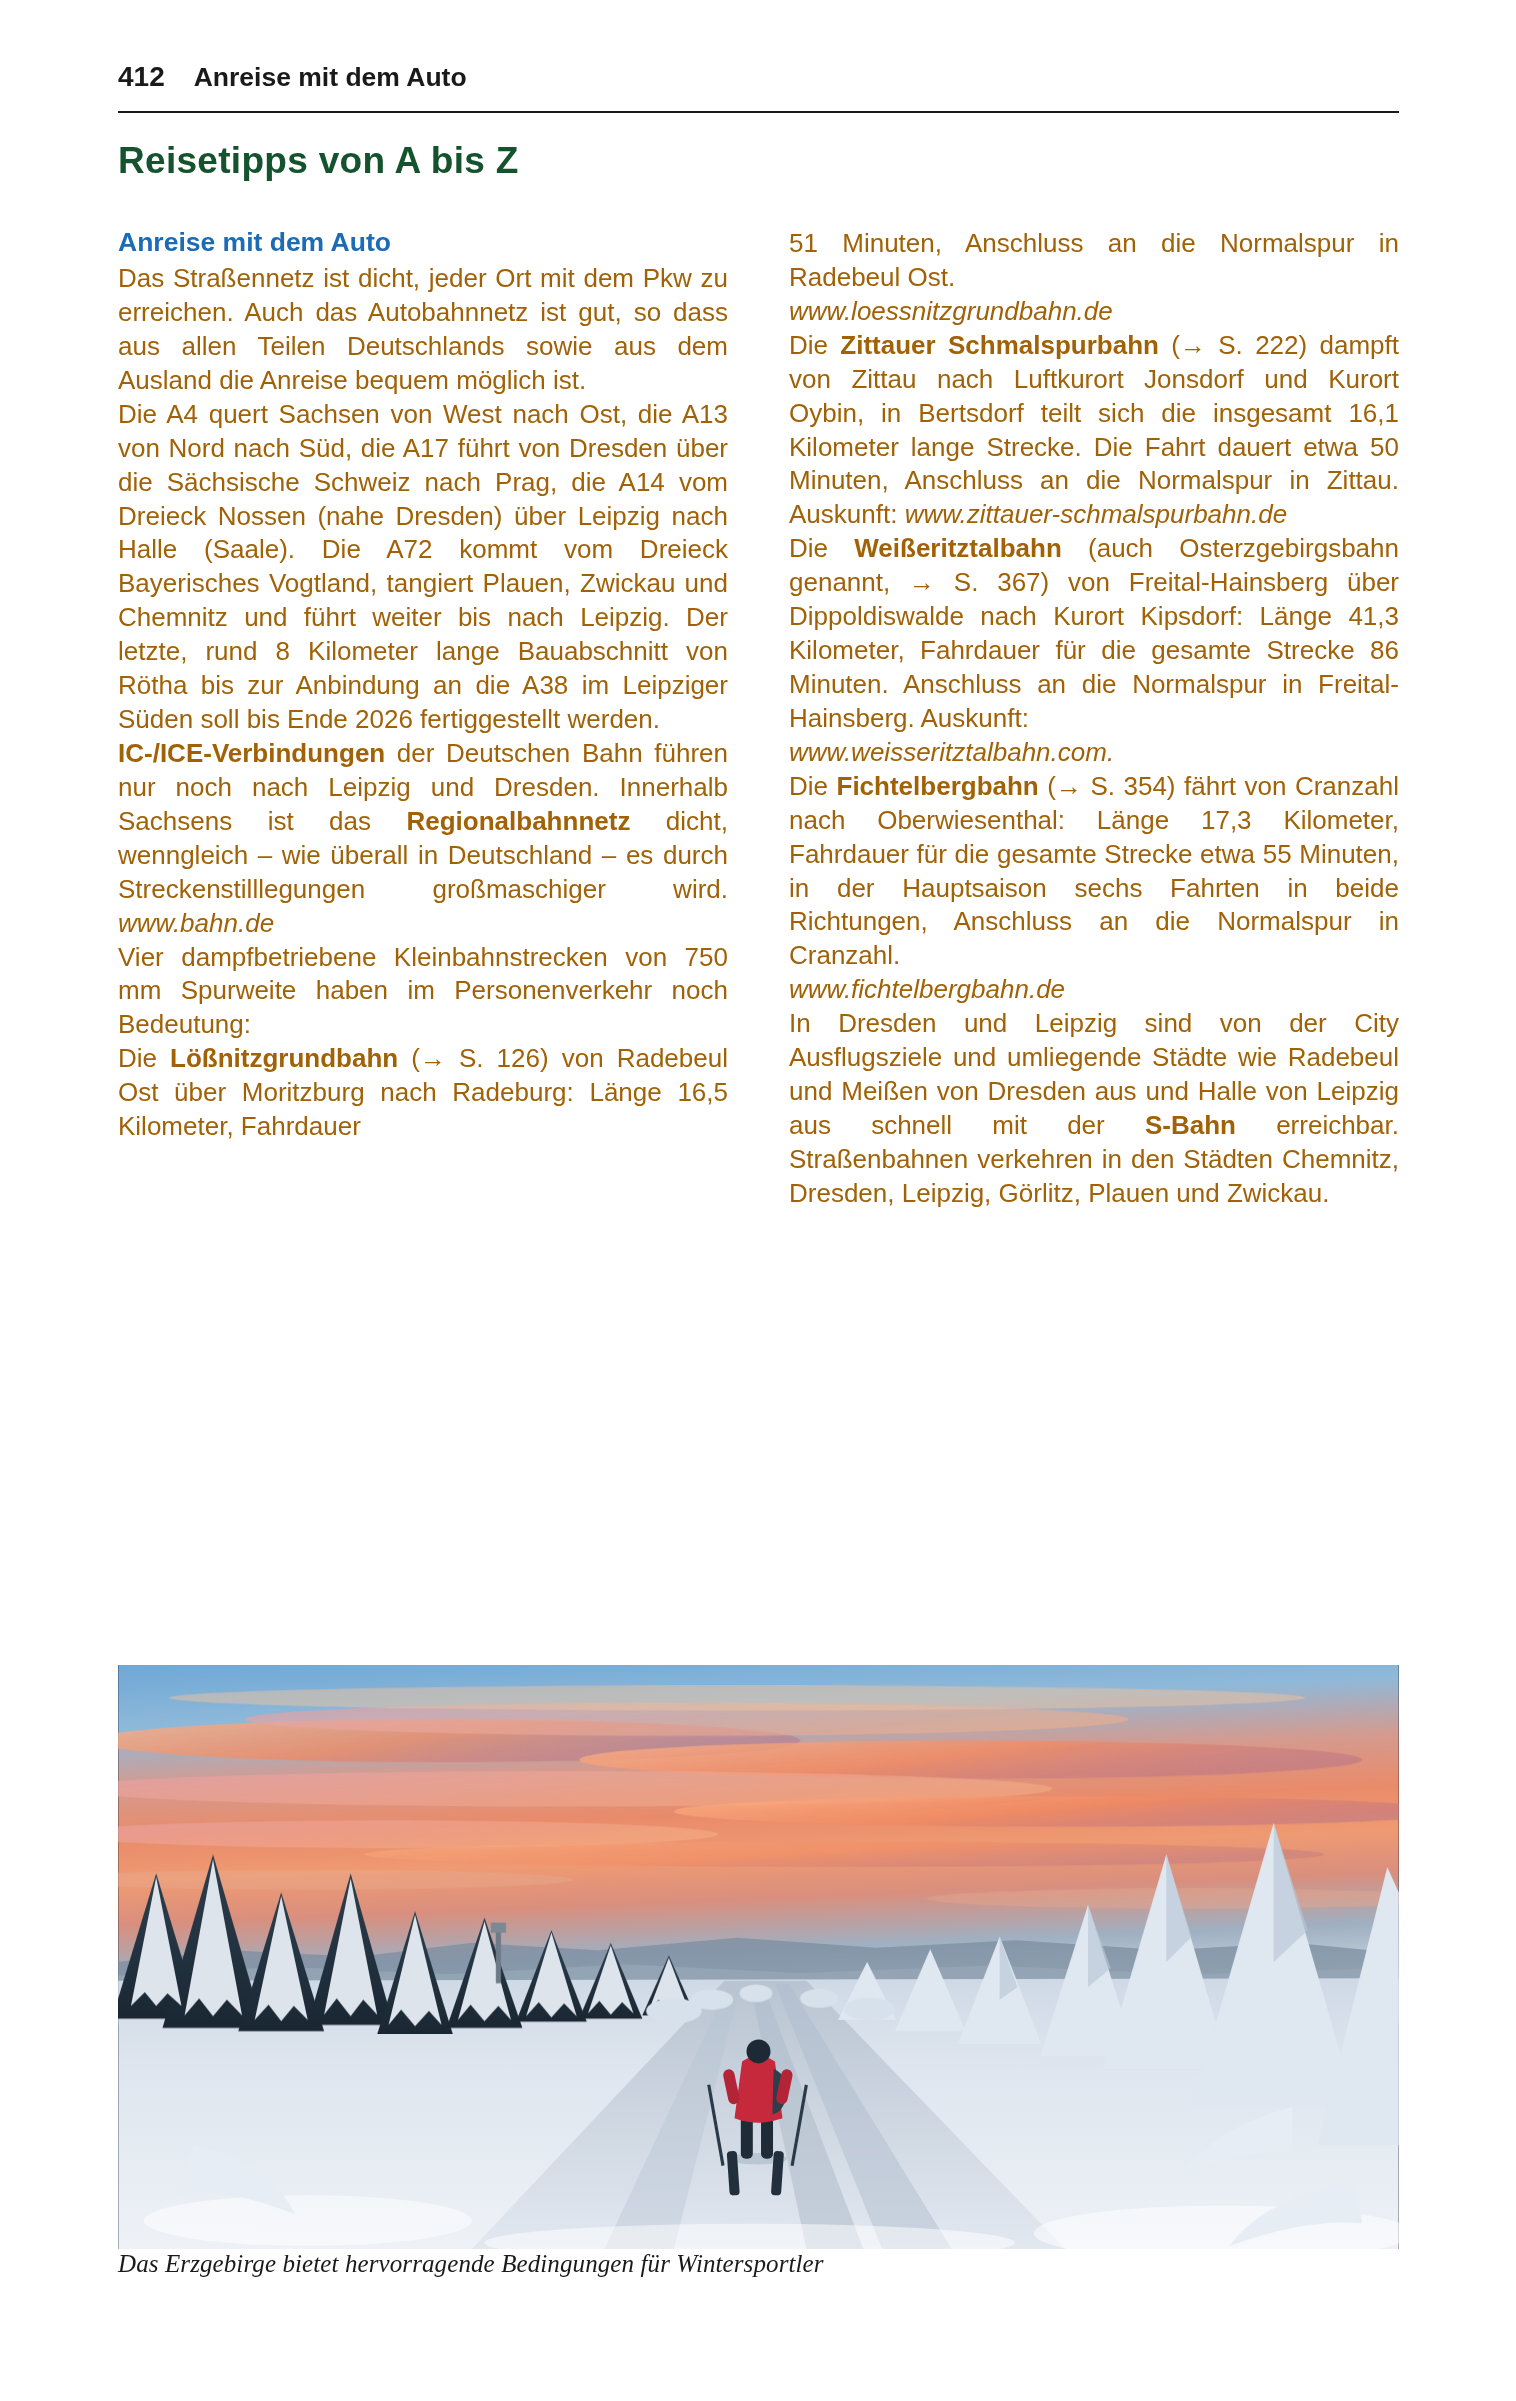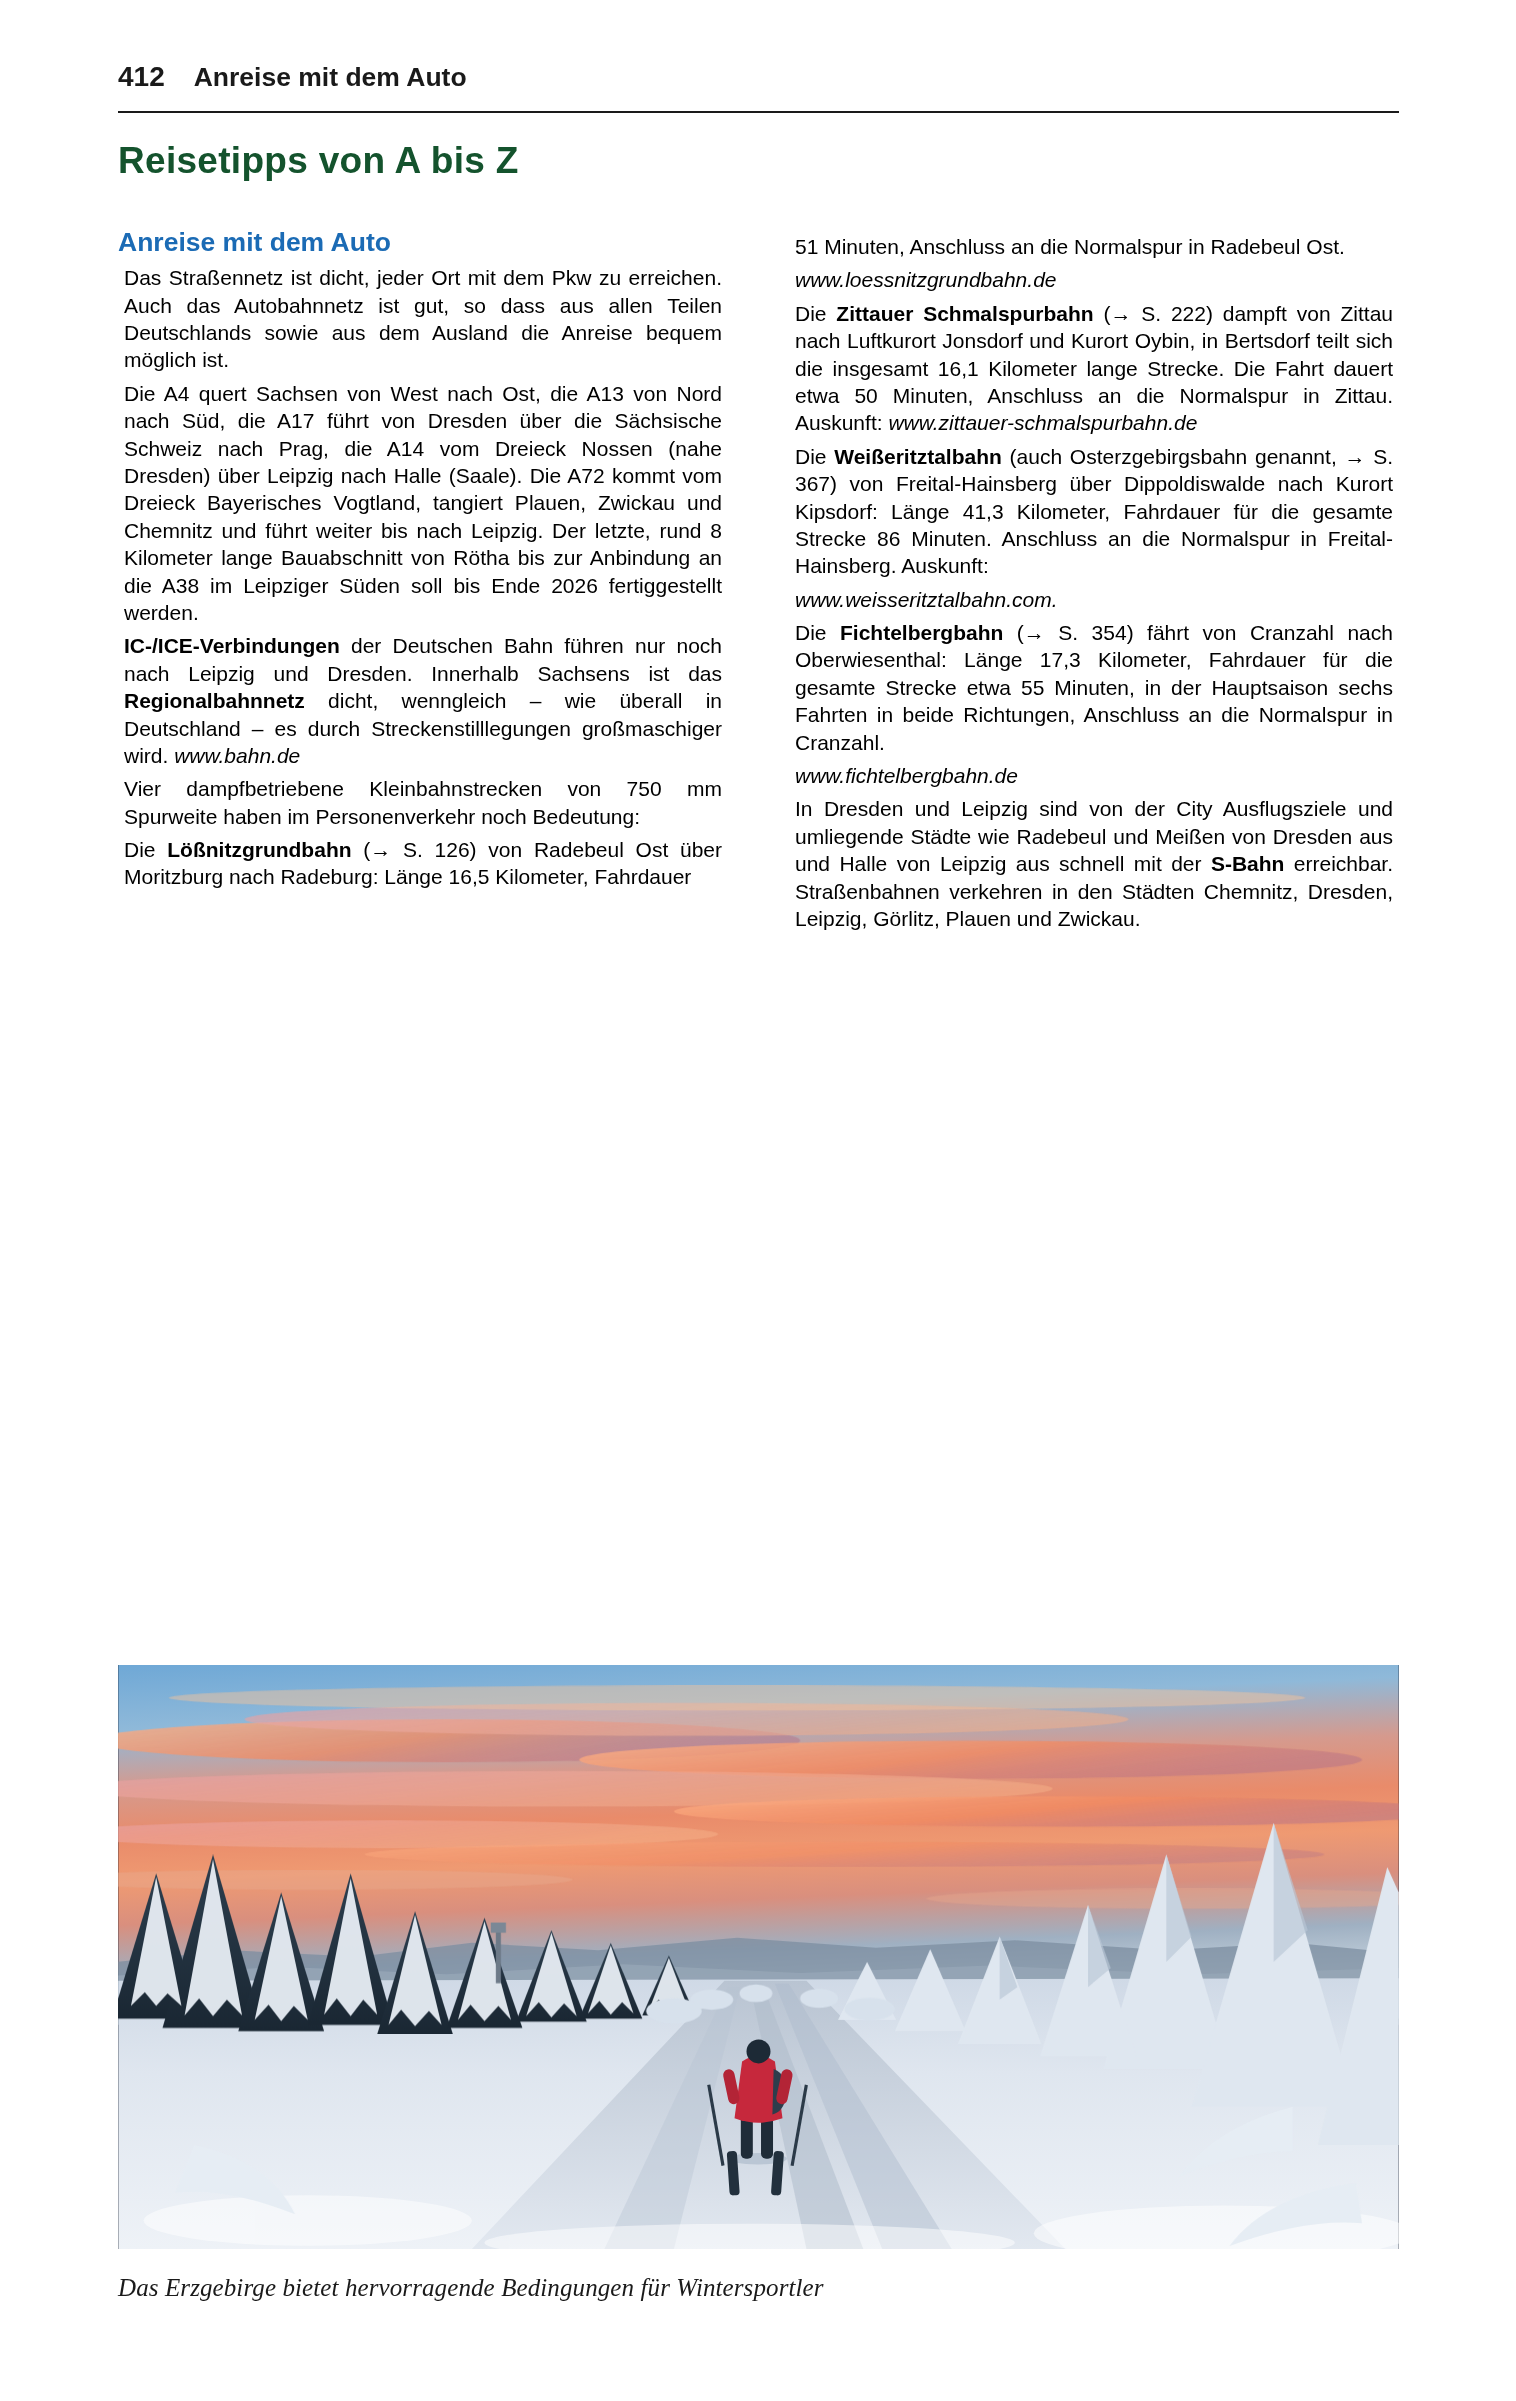--- a/index.html
+++ b/index.html
@@ -85,27 +85,27 @@
     font-size: 26.5px;
     font-weight: 700;
     color: #1b6bb5;
     margin: 0 0 3.8px 0;
     line-height: 1.18;
   }
   h2.sub.spaced {
     margin-top: 34px;
   }
   p.body {
-    font-size: 21px;
+    font-size: 26px;
     line-height: 1.305;
-    margin: 6px;
+    margin: 0;
     text-align: justify;
     text-justify: inter-word;
     hyphens: manual;
-    color: #000000;
+    color: #a16207;
   }
   p.body + p.body { margin-top: 0; }
   .b { font-weight: 700; }
   .i { font-style: italic; }
 
   
   .figure {
     position: absolute;
     left: 118px;
     top: 1665px;
@@ -113,21 +113,21 @@
   }
   .photo {
     position: relative;
     width: 1281px;
     height: 584px;
     overflow: hidden;
     background: #0d1526;
   }
   .photo svg { display: block; }
   .caption {
-    margin-top: 25px;
+    margin-top: 1px;
     font-family: "Liberation Serif", serif;
     font-style: italic;
     font-size: 25px;
     color: #1a1a1a;
     letter-spacing: 0.1px;
   }
 </style>
 </head>
 <body>
 

